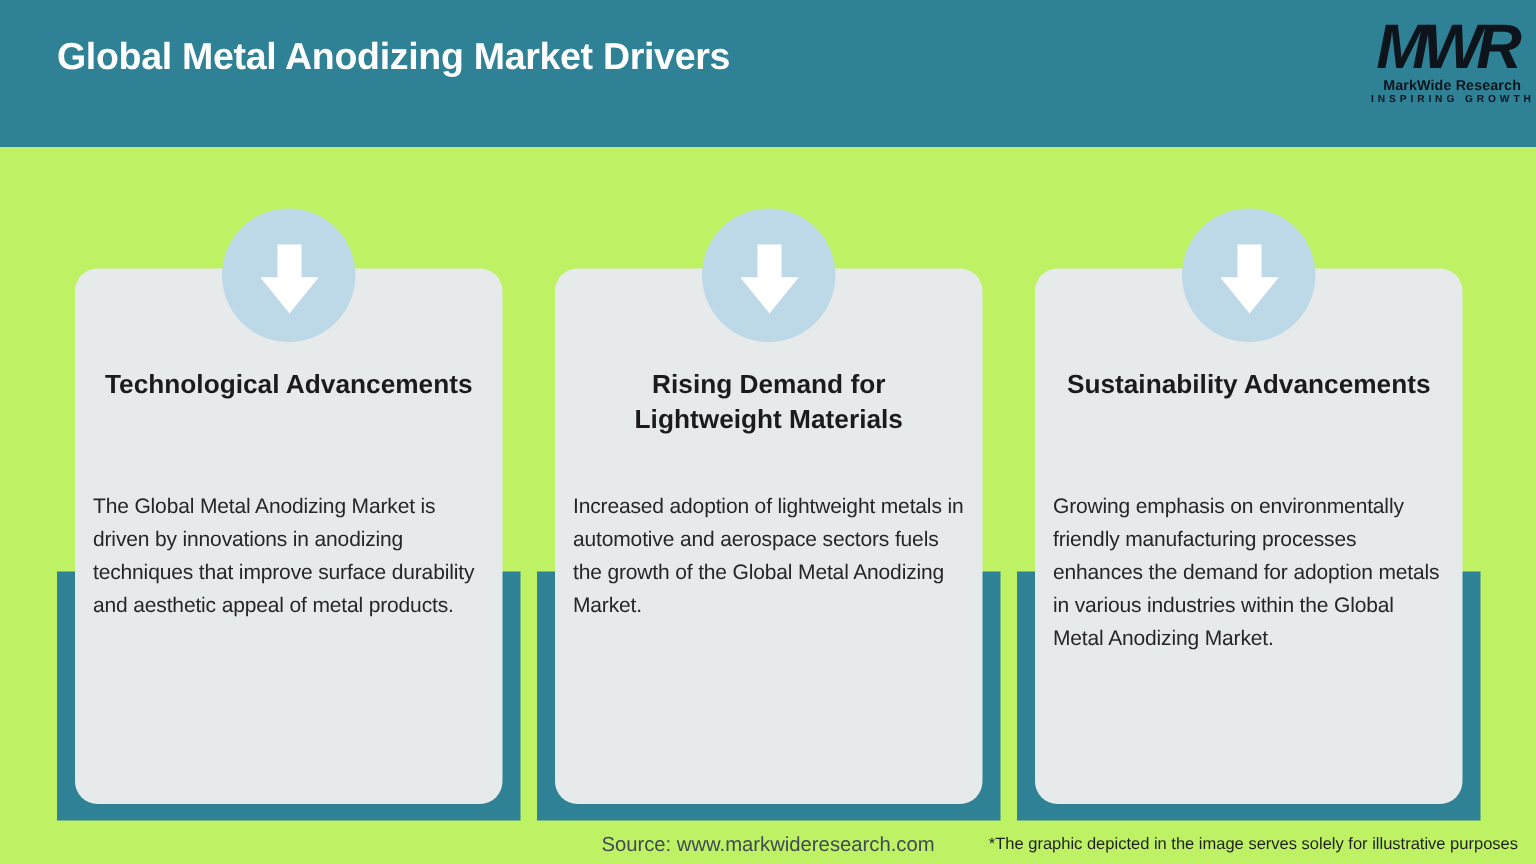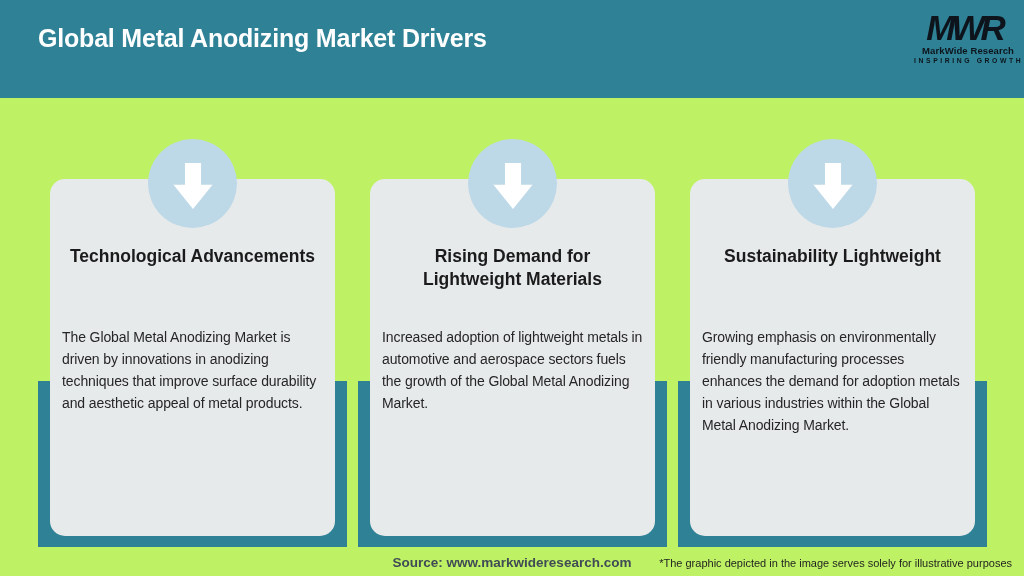--- a/index.html
+++ b/index.html
@@ -31,21 +31,21 @@
   }
   .logo {
     position: absolute;
     right: 10px; top: 11px;
     width: 100px;
     text-align: center;
     color: #0D141C;
     line-height: 1;
   }
   .logo-mwr {
-    font-size: 35px;
+    font-size: 42px;
     font-weight: 900;
     font-style: italic;
     letter-spacing: -4px;
     line-height: 0.95;
   }
   .logo-name {
     margin-top: 2px;
     font-size: 9.5px;
     font-weight: 700;
     letter-spacing: 0.1px;
@@ -121,21 +121,21 @@
     display: block;
   }
 
   
   .source-text {
     position: absolute;
     left: 0; top: 555px;
     width: 1024px;
     text-align: center;
     font-size: 13.5px;
-    font-weight: 700;
+    font-weight: 400;
     color: #404B55;
   }
   .disclaimer-text {
     position: absolute;
     right: 12px; top: 557px;
     font-size: 11px;
     font-weight: 400;
     color: #1F1F1F;
   }
 </style>
@@ -175,21 +175,21 @@
     <div class="arrow-circle">
       <svg viewBox="0 0 40 48">
         <path d="M13 4 L27 4 L27 23 L37 23 L20 44 L3 23 L13 23 Z" fill="#ffffff"></path>
       </svg>
     </div>
   </div>
 
   <div class="card-col col-3">
     <div class="backdrop"></div>
     <div class="card">
-      <div class="card-title">Sustainability Lightweight</div>
+      <div class="card-title">Sustainability Advancements</div>
       <div class="card-desc">Growing emphasis on environmentally friendly manufacturing processes enhances the demand for adoption metals in various industries within the Global Metal Anodizing Market.</div>
     </div>
     <div class="arrow-circle">
       <svg viewBox="0 0 40 48">
         <path d="M13 4 L27 4 L27 23 L37 23 L20 44 L3 23 L13 23 Z" fill="#ffffff"></path>
       </svg>
     </div>
   </div>
 
   <div class="source-text">Source: www.markwideresearch.com</div>

